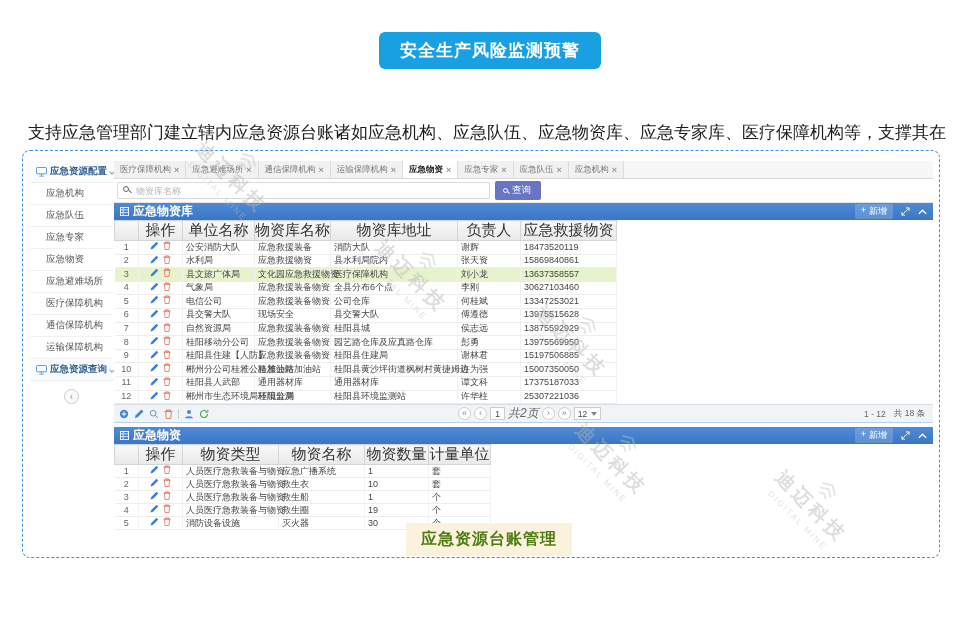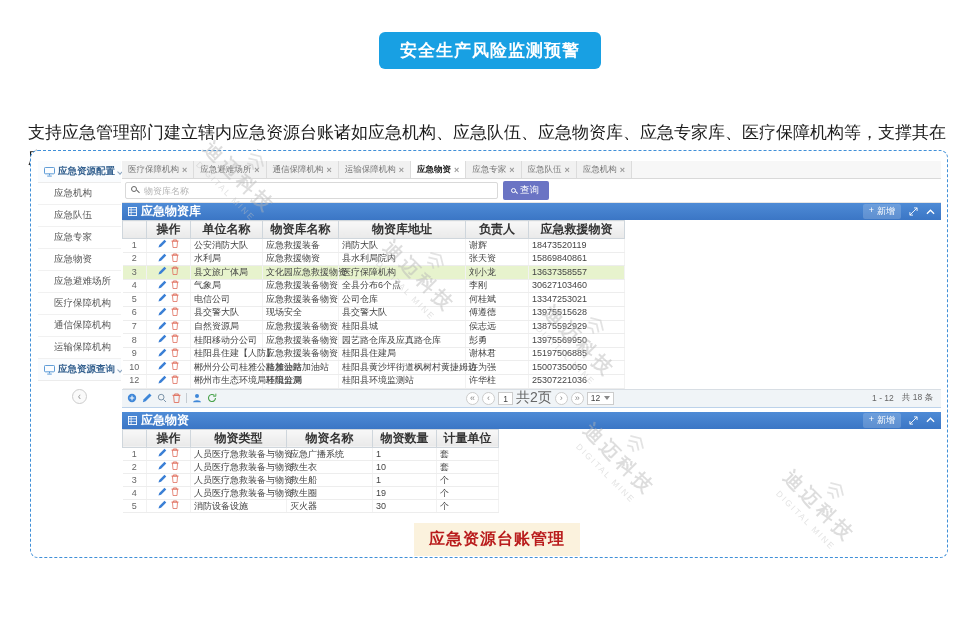--- a/index.html
+++ b/index.html
@@ -6,21 +6,21 @@
   html,body { width: 980px; height: 618px; background: #fff; }
   body { font-family: "Liberation Sans", "DejaVu Sans", sans-serif; position: relative; overflow: hidden; }
 
   .banner { position: absolute; top: 32px; left: 50%; transform: translateX(-50%);
     background: #18a0e3; color: #fff; font-size: 17px; font-weight: bold;
     padding: 7px 21px; border-radius: 6px; letter-spacing: 1px; }
 
   .desc { position: absolute; top: 84px; left: 28px; width: 927px;
     font-size: 17px; line-height: 1.55; color: #1b1b1b; margin-top: 36px; }
 
-  .frame { position: absolute; top: 150px; left: 30px; width: 918px; height: 408px;
+  .frame { position: absolute; top: 150px; left: 22px; width: 918px; height: 408px;
     border: 1px dashed #3f8fd8; border-radius: 8px; background: #fff; }
 
   
   .sidebar { position: absolute; left: 7px; top: 10px; width: 83px; background: #fff; }
   .group-header { display: flex; align-items: center; gap: 3px; padding: 4px 3px 4px 6px;
     font-size: 9.5px; font-weight: bold; color: #33608f; border-bottom: 1px solid #ececec;
     background: #fafcfe; cursor: pointer; }
   .gh-label { white-space: nowrap; }
   .chev { width: 4px; height: 4px; border-right: 1.2px solid #8aa4c0; border-bottom: 1.2px solid #8aa4c0;
     transform: rotate(45deg); margin-left: auto; margin-right: 2px; flex: none; }
@@ -58,53 +58,53 @@
 
   .panel-h { height: 17px; background: linear-gradient(#4e8bd6, #3b76c5); display: flex;
     align-items: center; gap: 4px; padding: 0 6px; color: #fff; }
   .ph-title { font-size: 12px; font-weight: bold; }
   .ph-right { margin-left: auto; display: flex; align-items: center; gap: 8px; }
   .add-btn { background: rgba(255,255,255,.18); border-radius: 2px; font-size: 9px;
     padding: 1px 6px; display: inline-flex; gap: 3px; cursor: pointer; }
   .ph-ic { cursor: pointer; }
 
   table { border-collapse: collapse; table-layout: fixed; background: #fff; }
-  th { height: 15px; font-size: 12px; font-weight: bold; color: #333;
+  th { height: 15px; font-size: 15px; font-weight: normal; color: #333;
     background: linear-gradient(#f8f8f8, #e9e9e9); border: 1px solid #cfd6dc;
     white-space: nowrap; overflow: hidden; }
   td { height: 11.6px; font-size: 9px; color: #444; border-bottom: 1px solid #ededed;
     border-right: 1px solid #f2f2f2; white-space: nowrap; padding: 0 3px; line-height: 11.6px; }
   td.idx { text-align: center; color: #666; }
   td.ops { text-align: center; }
   .op-ic { display: inline-block; margin: 0 2px; cursor: pointer; }
   tr.hl td { background: #e7f3cd; }
   #t2 td { height: 12px; line-height: 12px; }
 
   .pager { position: relative; height: 19px; background: #f0f4f7; border-top: 1px solid #d8dee4;
     border-bottom: 1px solid #bcd2ea; width: 100%; }
   .picons { position: absolute; left: 5px; top: 0; height: 100%; display: flex; align-items: center; gap: 5px; }
   .pic { display: inline-flex; cursor: pointer; }
   .pdiv { width: 1px; height: 10px; background: #c5ccd2; }
   .pnav { position: absolute; left: 344px; top: 0; height: 100%; display: flex; align-items: center; gap: 3px; }
   .pbtn { width: 13px; height: 13px; border-radius: 50%; border: 1px solid #ccc; background: #fff;
     color: #888; font-size: 9px; line-height: 11px; text-align: center; cursor: pointer; }
   .pagebox { min-width: 15px; height: 13px; border: 1px solid #ccc; background: #fff;
     font-size: 8.5px; line-height: 12px; text-align: center; color: #444; padding: 0 2px; }
-  .ptext { font-size: 14px; color: #666; }
+  .ptext { font-size: 12px; color: #666; font-style: italic; }
   .psize { height: 13px; border: 1px solid #ccc; background: #fff; display: inline-flex;
     align-items: center; gap: 4px; font-size: 8.5px; color: #444; padding: 0 3px; cursor: pointer; }
   .tri { width: 0; height: 0; border-left: 3px solid transparent; border-right: 3px solid transparent;
     border-top: 4px solid #888; }
   .ptotal { position: absolute; right: 8px; top: 0; height: 100%; display: flex;
     align-items: center; gap: 8px; font-size: 8.5px; color: #666; }
 
   .gap { height: 4px; }
 
   .caption { position: absolute; left: calc(50% + 8px); transform: translateX(-50%); top: 372px;
-    background: #fbf2dd; color: #b91c1c; font-size: 16px; font-weight: bold;
+    background: #fbf2dd; color: #4d7c0f; font-size: 16px; font-weight: bold;
     padding: 6px 15px; letter-spacing: 1px; }
 
   .wm { position: absolute; display: flex; flex-direction: column; align-items: center; gap: 1px;
     transform: rotate(45deg); opacity: .45; pointer-events: none; z-index: 5; }
   .wm-cn { font-size: 19px; color: #b5b5b5; letter-spacing: 4px; font-weight: bold; white-space: nowrap; }
   .wm-en { font-size: 8.5px; color: #c0c0c0; letter-spacing: 2px; white-space: nowrap; }
 </style>
 </head>
 <body>
 
@@ -368,20 +368,34 @@
                     <path d="M0.5 9.5l0.9-2.9 5.8-5.8 2 2-5.8 5.8z" fill="#3a7fd5"></path>
                   </svg></span><span class="op-ic"><svg width="8" height="9" viewBox="0 0 10 11">
                     <path d="M0.5 2.5h9M3 2.5V1h4v1.5" stroke="#e0705f" fill="none"></path>
                     <path d="M1.8 2.5l0.7 8h5l0.7-8z" fill="none" stroke="#e0705f"></path>
                   </svg></span></td>
               <td>郴州分公司桂雅公路加油站</td>
               <td>桂雅公路加油站</td>
               <td>桂阳县黄沙坪街道枫树村黄捷姆边</td>
               <td>许为强</td>
               <td>15007350050</td>
+            </tr>
+            <tr>
+              <td class="idx">11</td>
+              <td class="ops"><span class="op-ic"><svg width="9" height="9" viewBox="0 0 10 10">
+                    <path d="M0.5 9.5l0.9-2.9 5.8-5.8 2 2-5.8 5.8z" fill="#3a7fd5"></path>
+                  </svg></span><span class="op-ic"><svg width="8" height="9" viewBox="0 0 10 11">
+                    <path d="M0.5 2.5h9M3 2.5V1h4v1.5" stroke="#e0705f" fill="none"></path>
+                    <path d="M1.8 2.5l0.7 8h5l0.7-8z" fill="none" stroke="#e0705f"></path>
+                  </svg></span></td>
+              <td>桂阳县人武部</td>
+              <td>通用器材库</td>
+              <td>通用器材库</td>
+              <td>谭文科</td>
+              <td>17375187033</td>
             </tr>
             <tr>
               <td class="idx">12</td>
               <td class="ops"><span class="op-ic"><svg width="9" height="9" viewBox="0 0 10 10">
                     <path d="M0.5 9.5l0.9-2.9 5.8-5.8 2 2-5.8 5.8z" fill="#3a7fd5"></path>
                   </svg></span><span class="op-ic"><svg width="8" height="9" viewBox="0 0 10 11">
                     <path d="M0.5 2.5h9M3 2.5V1h4v1.5" stroke="#e0705f" fill="none"></path>
                     <path d="M1.8 2.5l0.7 8h5l0.7-8z" fill="none" stroke="#e0705f"></path>
                   </svg></span></td>
               <td>郴州市生态环境局桂阳分局</td>

